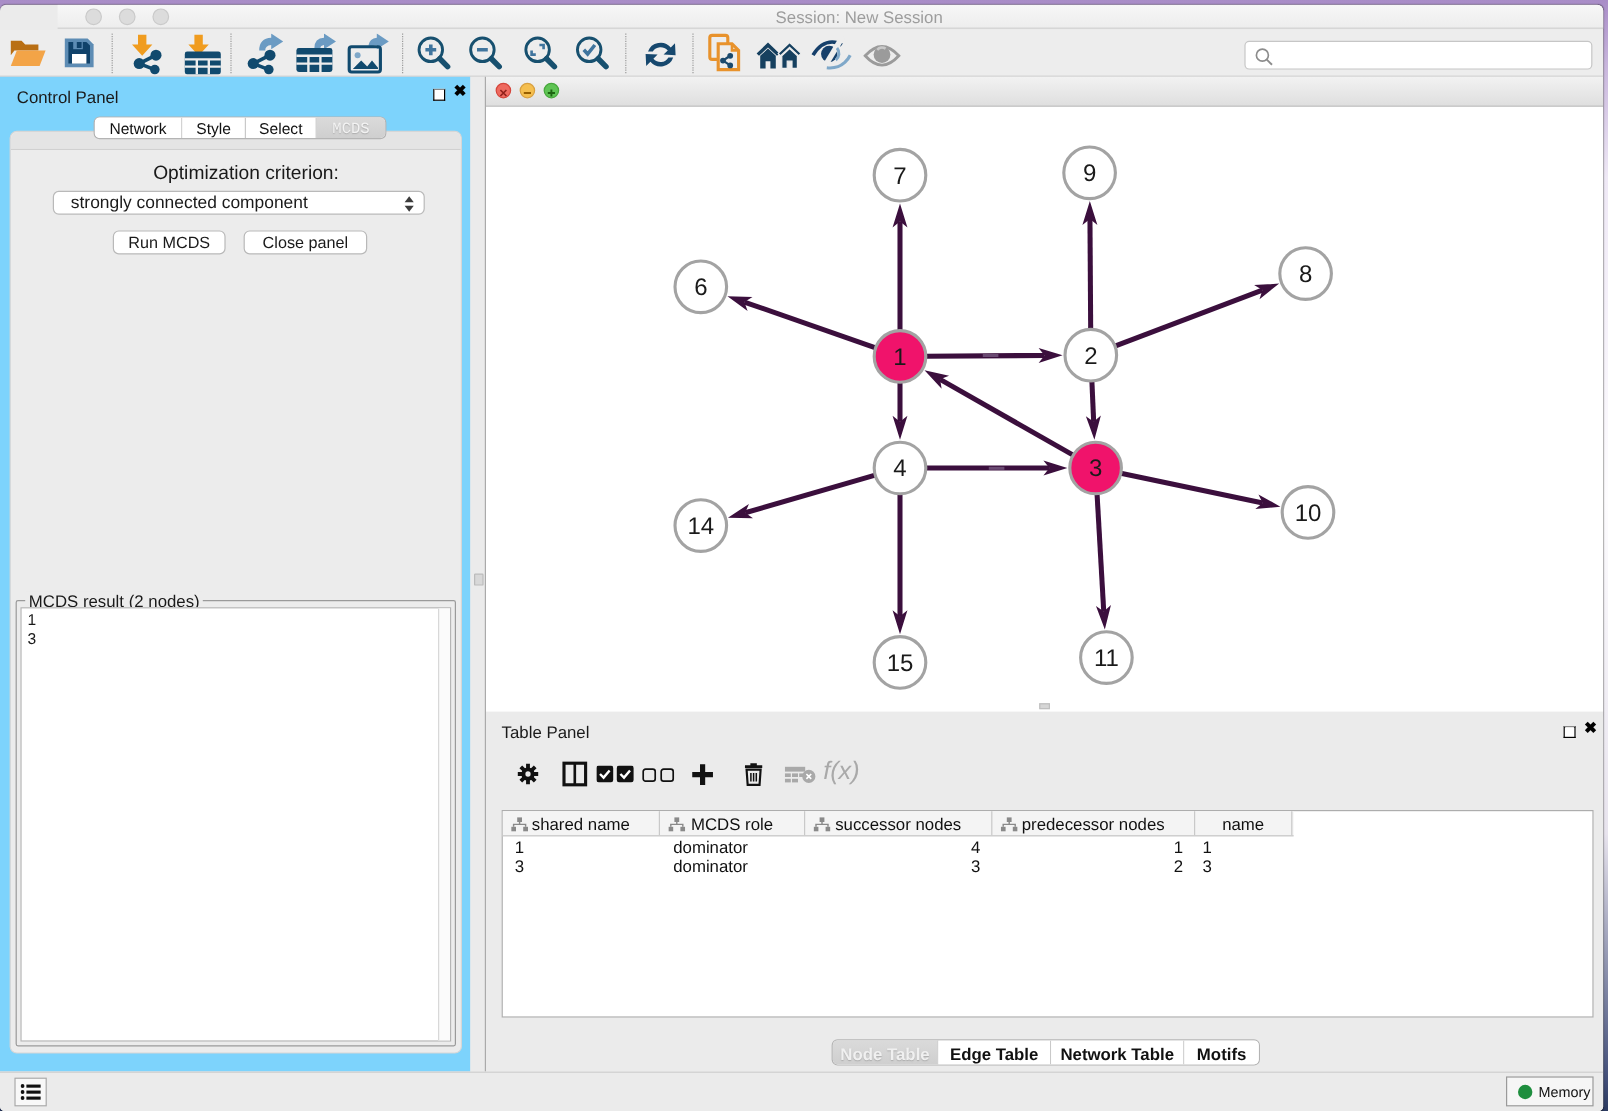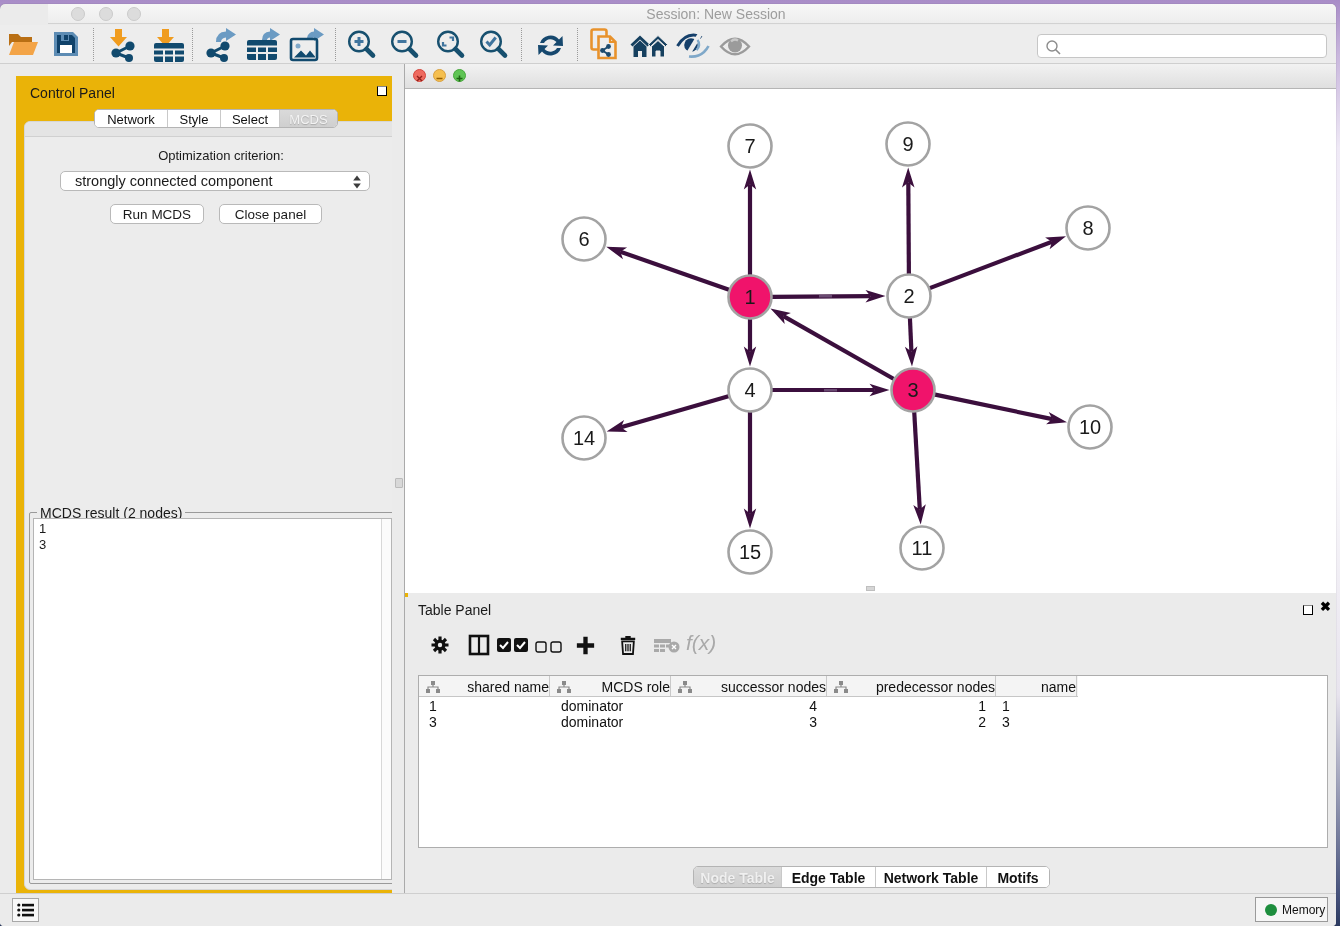--- a/index.html
+++ b/index.html
@@ -10,32 +10,32 @@
 .titlebar { position:absolute; left:0; top:0; width:100%; height:20px; background:linear-gradient(#f7f7f7,#ededed); border-bottom:1px solid #d2d2d2;margin-left:48px; }
 .titlebar .title { position:absolute; left:0; right:0; top:2px; text-align:center; font-size:14px; color:#9d9d9d; }
 .tl { position:absolute; top:3px; width:14px; height:14px; border-radius:50%; background:#dcdcdc; border:1px solid #cacaca; }
 
 .toolbar { position:absolute; left:0; top:21px; width:100%; height:39px; background:#ededed; border-bottom:1px solid #cfcfcf; }
 .tb-sep { position:absolute; top:3px; height:33px; width:0; border-left:1px dotted #9a9a9a; }
 .ticon { position:absolute; top:0; }
 .search { position:absolute; left:1037px; top:9px; width:290px; height:24px; background:#fff; border:1px solid #c6c6c6; border-radius:4px; }
 .search svg { position:absolute; left:7px; top:4px; }
 
-.cpanel { position:absolute; left:16px; top:60px; width:392px; height:829px; background:#eab308;margin-top:12px; }
+.cpanel { position:absolute; left:0; top:60px; width:392px; height:829px; background:#7dd3fc; }
 .phead { font-size:14px; color:#1a1a1a; }
 .cpanel .phead { position:absolute; left:14px; top:9px; }
 .wbtn-sq { position:absolute; width:10px; height:10px; border:1.5px solid #000; border-top-color:#888; background:#fff; }
 .wbtn-x { position:absolute; font-size:13px; font-weight:bold; color:#000; }
 .tabpanel { position:absolute; left:8px; top:45px; width:377px; height:769px; background:#ececec; border:1px solid #d6d6d6; border-radius:6px; }
 .tabpanel .inner-top { position:absolute; left:0; top:0; right:0; height:15px; background:#e4e4e4; border-radius:6px 6px 0 0; border-bottom:1px solid #d0d0d0;}
 .tabs { position:absolute; left:78px; top:33px; height:19px; display:flex; border:1px solid #b4b4b4; border-radius:5px; overflow:hidden; background:#fff; }
 .tab { font-size:13px; color:#111; text-align:center; padding-top:2px; border-right:1px solid #c9c9c9; background:#fff; white-space:nowrap; }
 .tab:last-child { border-right:none; }
-.tab.sel { background:linear-gradient(#dadada,#cfcfcf); color:#f3f3f3; text-shadow:0 1px 1px #aaa; }
-.optlabel { position:absolute; left:9px; width:392px; top:72px; text-align:center; font-size:13px; color:#1a1a1a; }
+.tab.sel { background:linear-gradient(#dadada,#cfcfcf); color:#f3f3f3; text-shadow:0 1px 1px #aaa;font-family:Liberation Mono, monospace; }
+.optlabel { position:absolute; left:9px; width:392px; top:72px; text-align:center; font-size:16px; color:#1a1a1a; }
 .dropdown { position:absolute; left:44px; top:95px; width:310px; height:20px; background:#fff; border:1px solid #b9b9b9; border-radius:5px; font-size:14.5px; color:#1a1a1a; line-height:19px; padding-left:14px; }
 .dd-arrows { position:absolute; right:7px; top:3px; }
 .btn { position:absolute; height:20px; background:#fff; border:1px solid #b9b9b9; border-radius:5px; font-size:13.5px; color:#1a1a1a; text-align:center; line-height:19px; }
 .mcds-box { position:absolute; left:13px; top:436px; width:367px; height:372px; border:1px solid #9a9a9a; border-radius:2px; }
 .mcds-legend { position:absolute; left:7px; top:-8px; background:#ececec; padding:0 3px; font-size:14px; color:#1a1a1a; white-space:nowrap; }
 .mcds-white { position:absolute; left:3px; top:5px; right:3px; bottom:3px; background:#fff; border:1px solid #b5b5b5; font-size:13px; color:#1a1a1a; padding:2px 0 0 5px; line-height:16px; }
 .mcds-sb { position:absolute; right:0; top:0; bottom:0; width:10px; background:#fbfbfb; border-left:1px solid #d8d8d8; }
 
 .vsplit { position:absolute; left:392px; top:60px; width:13px; height:829px; background:#ebebeb; }
 .vsplit .line { position:absolute; right:0px; top:0; width:1px; height:100%; background:#aaa; }
@@ -46,21 +46,21 @@
 .net-title .t { position:absolute; left:0; right:0; top:6px; text-align:center; font-size:14px; font-weight:bold; color:#222; }
 .light { position:absolute; top:5px; width:13px; height:13px; border-radius:50%; }
 .canvas { position:absolute; left:0; top:25px; width:931px; height:504px; background:#fff; }
 .hsplit-grip { position:absolute; left:461px; top:522px; width:9px; height:5px; background:#d6d6d6; border:1px solid #bfbfbf; }
 
 .tpanel { position:absolute; left:405px; top:593px; width:931px; height:296px; background:#ebebeb; }
 .tpanel .phead { position:absolute; left:13px; top:5px; }
 .ttoolbar { position:absolute; left:13px; top:30px; width:905px; height:42px; }
 .ttable { position:absolute; left:13px; top:78px; width:910px; height:173px; background:#fff; border:1px solid #adadad; }
 .thead { position:absolute; left:0; top:0; height:21px; width:659px; border-bottom:1px solid #c6c6c6; background:#f4f4f4; display:flex; }
-.th { font-size:14px; color:#111; text-align:right; border-right:1px solid #c9c9c9; position:relative; padding-top:3px; }
+.th { font-size:14px; color:#111; text-align:center; border-right:1px solid #c9c9c9; position:relative; padding-top:3px; }
 .th svg { position:absolute; left:7px; top:5px; }
 .trow { position:absolute; left:0; height:16px; font-size:14px; color:#111; width:100%; }
 .trow span { position:absolute; }
 .btabs { position:absolute; left:288px; top:269px; height:22px; display:flex; border:1px solid #b4b4b4; border-radius:5px; overflow:hidden; background:#fff; }
 .btab { font-size:14px; font-weight:bold; color:#111; text-align:center; padding-top:3px; border-right:1px solid #c9c9c9; background:#fff; white-space:nowrap; }
 .btab:last-child { border-right:none; }
 .btab.sel { background:linear-gradient(#dadada,#cfcfcf); color:#f0f0f0; text-shadow:0 1px 1px #aaa; }
 
 .statusbar { position:absolute; left:0; top:889px; width:100%; height:33px; background:#ebebeb; border-top:1px solid #cfcfcf; }
 .listbtn { position:absolute; left:12px; top:4px; width:27px; height:24px; background:#f8f8f8; border:1px solid #a8a8a8; }

